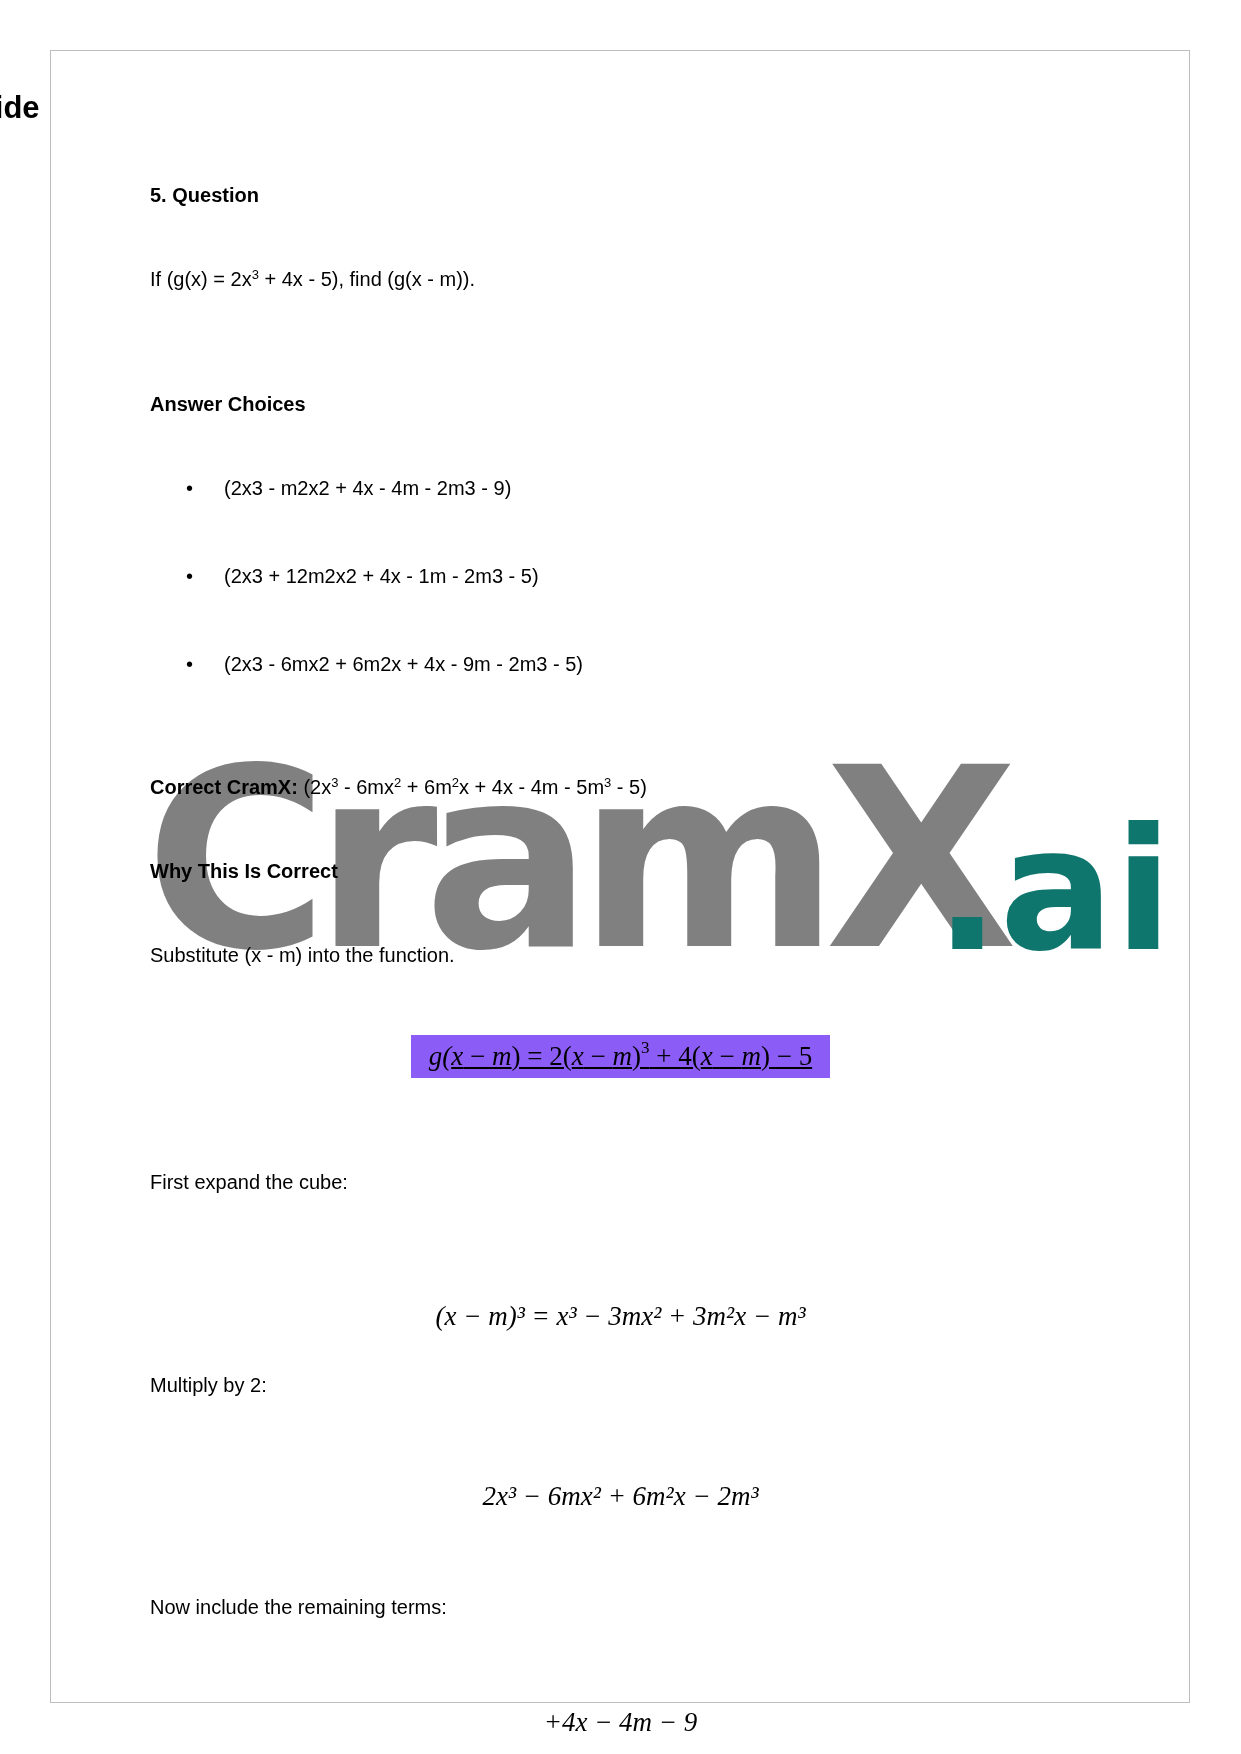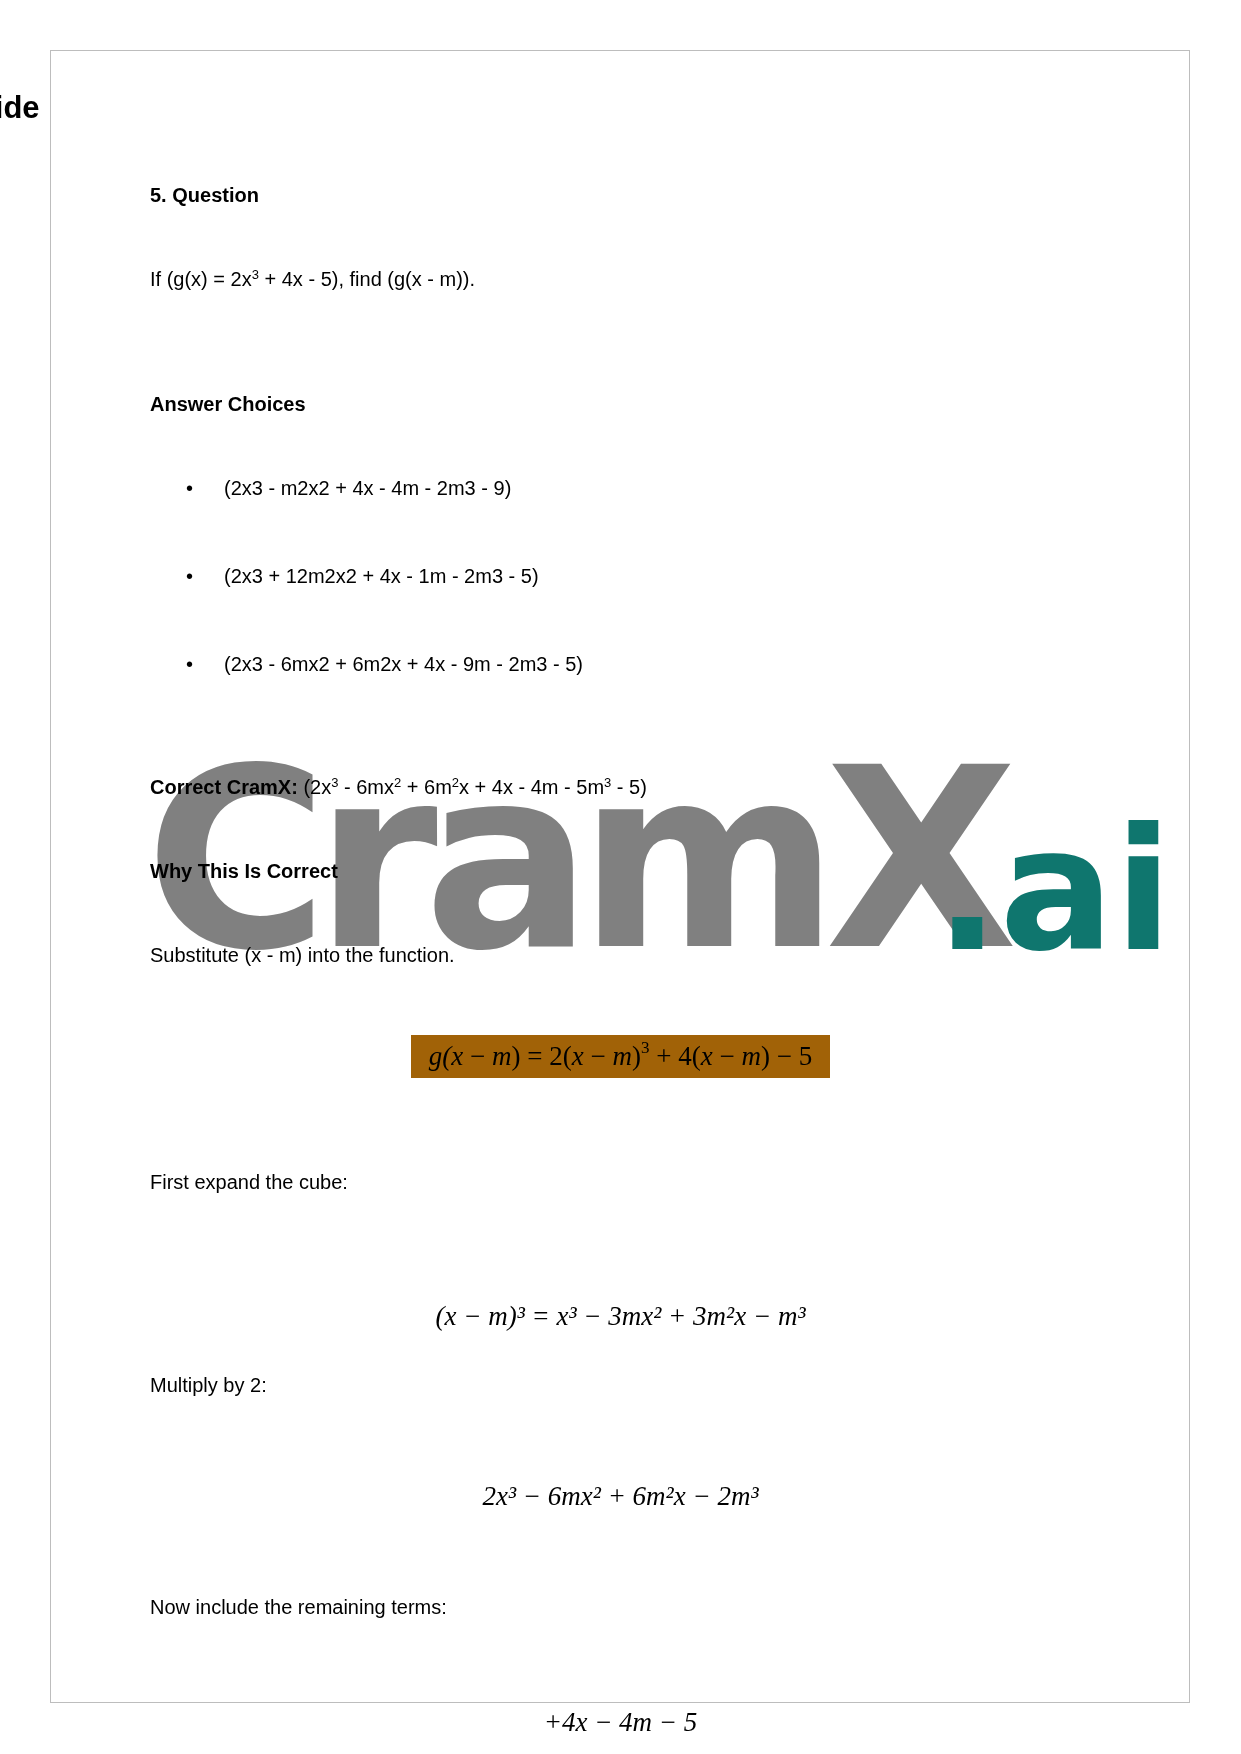--- a/index.html
+++ b/index.html
@@ -10,21 +10,21 @@
     .abs { position: absolute; white-space: nowrap; }
     .title { font-size: 31px; font-weight: bold; right: 143px; top: 90px; }
     .h { font-size: 20px; font-weight: bold; left: 150px; }
     .t { font-size: 20px; left: 150px; }
     .bullet-row { left: 186px; font-size: 20px; }
     .bullet-row .dot { display: inline-block; width: 38px; }
     .math { font-family: "Liberation Serif", "DejaVu Serif", serif; font-size: 27px;
             left: 0; width: 1241px; text-align: center; }
     .math i { font-style: italic; }
     .math sup { font-size: 17px; vertical-align: 12px; line-height: 0; }
-    .eqbox { background: #a16207; padding: 6px 18px; display: inline-block; }
+    .eqbox { background: #8b5cf6; padding: 6px 18px; display: inline-block; text-decoration: underline; }
     sup.s { font-size: 13px; vertical-align: 7px; line-height: 0; }
 
     
     .wm { position: absolute; left: 145px; top: 765px; width: 960px; height: 240px;
           pointer-events: none; }
     .wm-text { position: absolute; left: 0; top: -30px; font-family: "DejaVu Sans", sans-serif;
                font-weight: bold; font-size: 250px; letter-spacing: -14px; line-height: 1;
                color: #737373; opacity: 0.9; }
     .wm-ai { position: absolute; left: 790px; top: 40px; font-family: "DejaVu Sans", sans-serif;
              font-weight: bold; font-size: 170px; color: #0f766e; line-height: 1; }
@@ -63,13 +63,13 @@
 <div class="abs t z" style="top:885px">First expand the cube:</div>
 
 <div class="abs math z" style="top:992px; font-style:italic">(x − m)³ = x³ − 3mx² + 3m²x − m³</div>
 
 <div class="abs t z" style="top:1034px">Multiply by 2:</div>
 
 <div class="abs math z" style="top:1118px; font-style:italic">2x³ − 6mx² + 6m²x − 2m³</div>
 
 <div class="abs t z" style="top:1202px">Now include the remaining terms:</div>
 
-<div class="abs math z" style="top:1290px; font-style:italic">+4x − 4m − 5</div>
+<div class="abs math z" style="top:1290px; font-style:italic">+4x − 4m − 9</div>
 
 </body></html>

